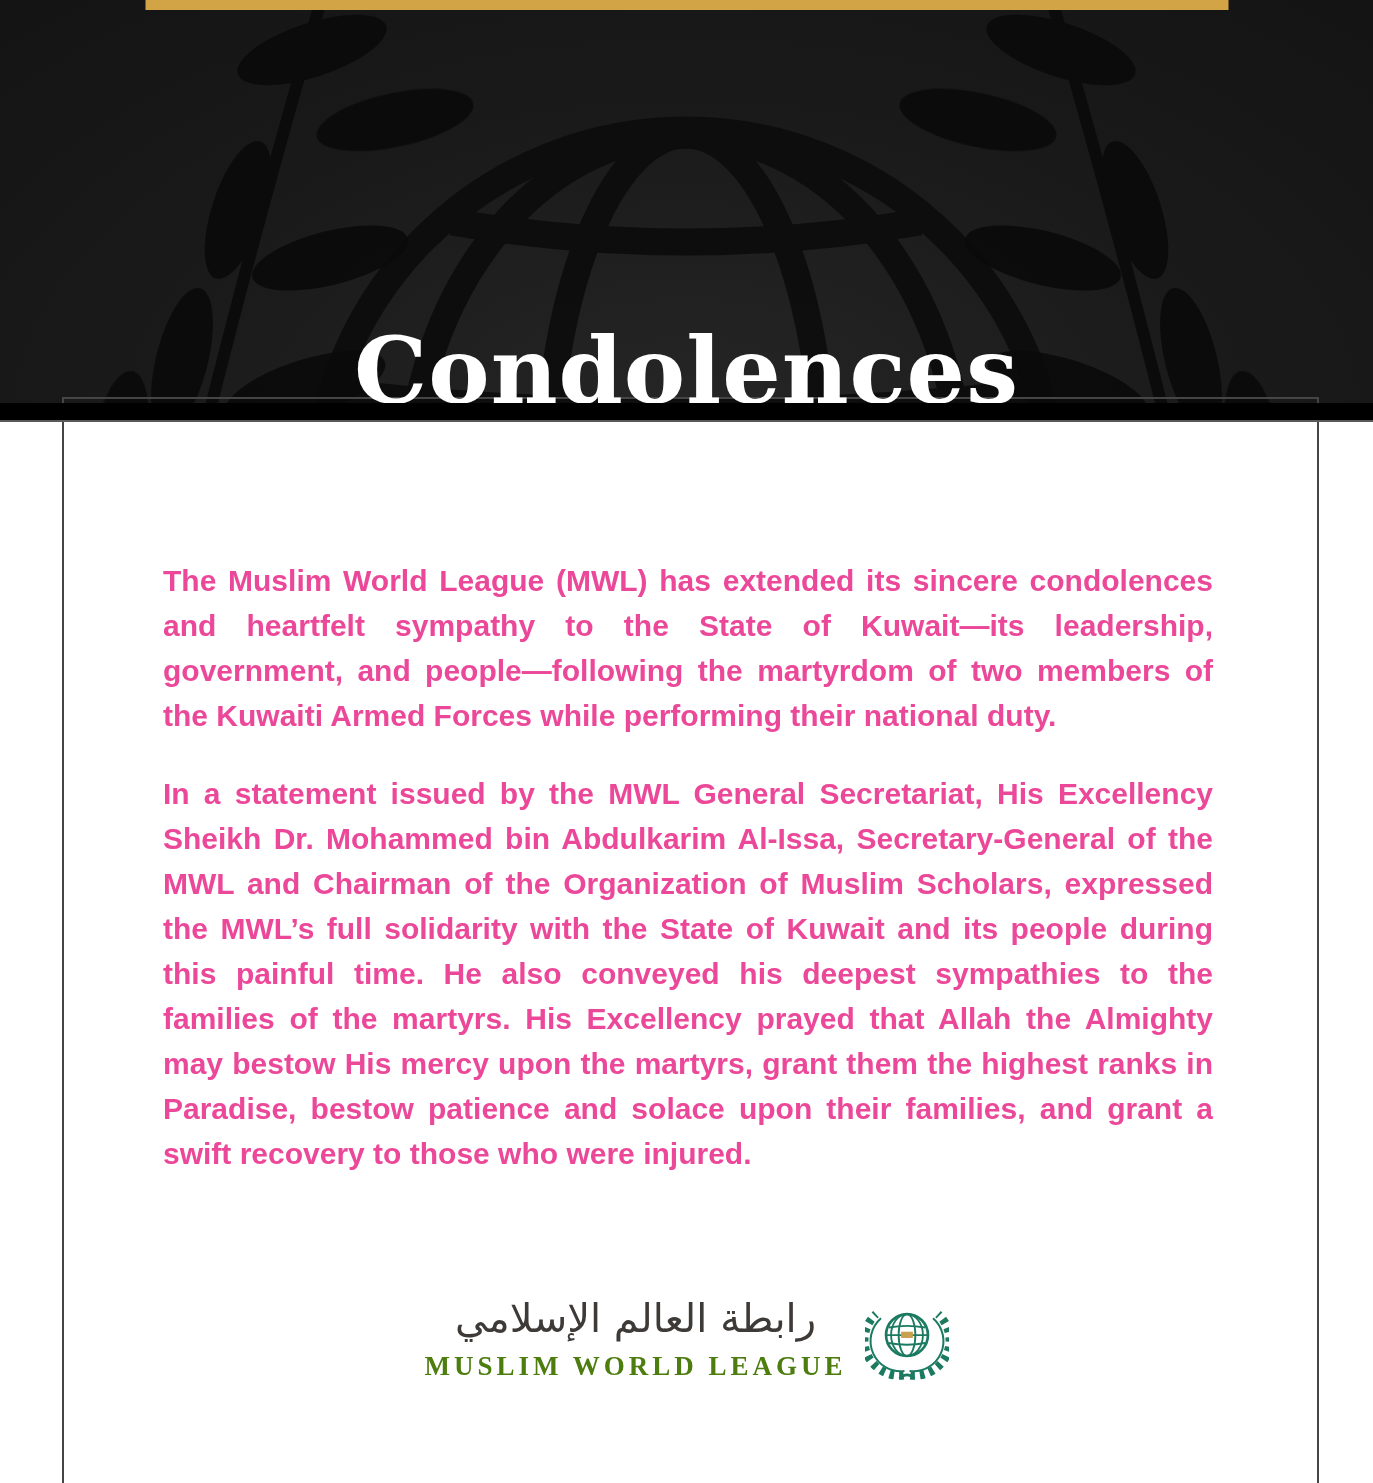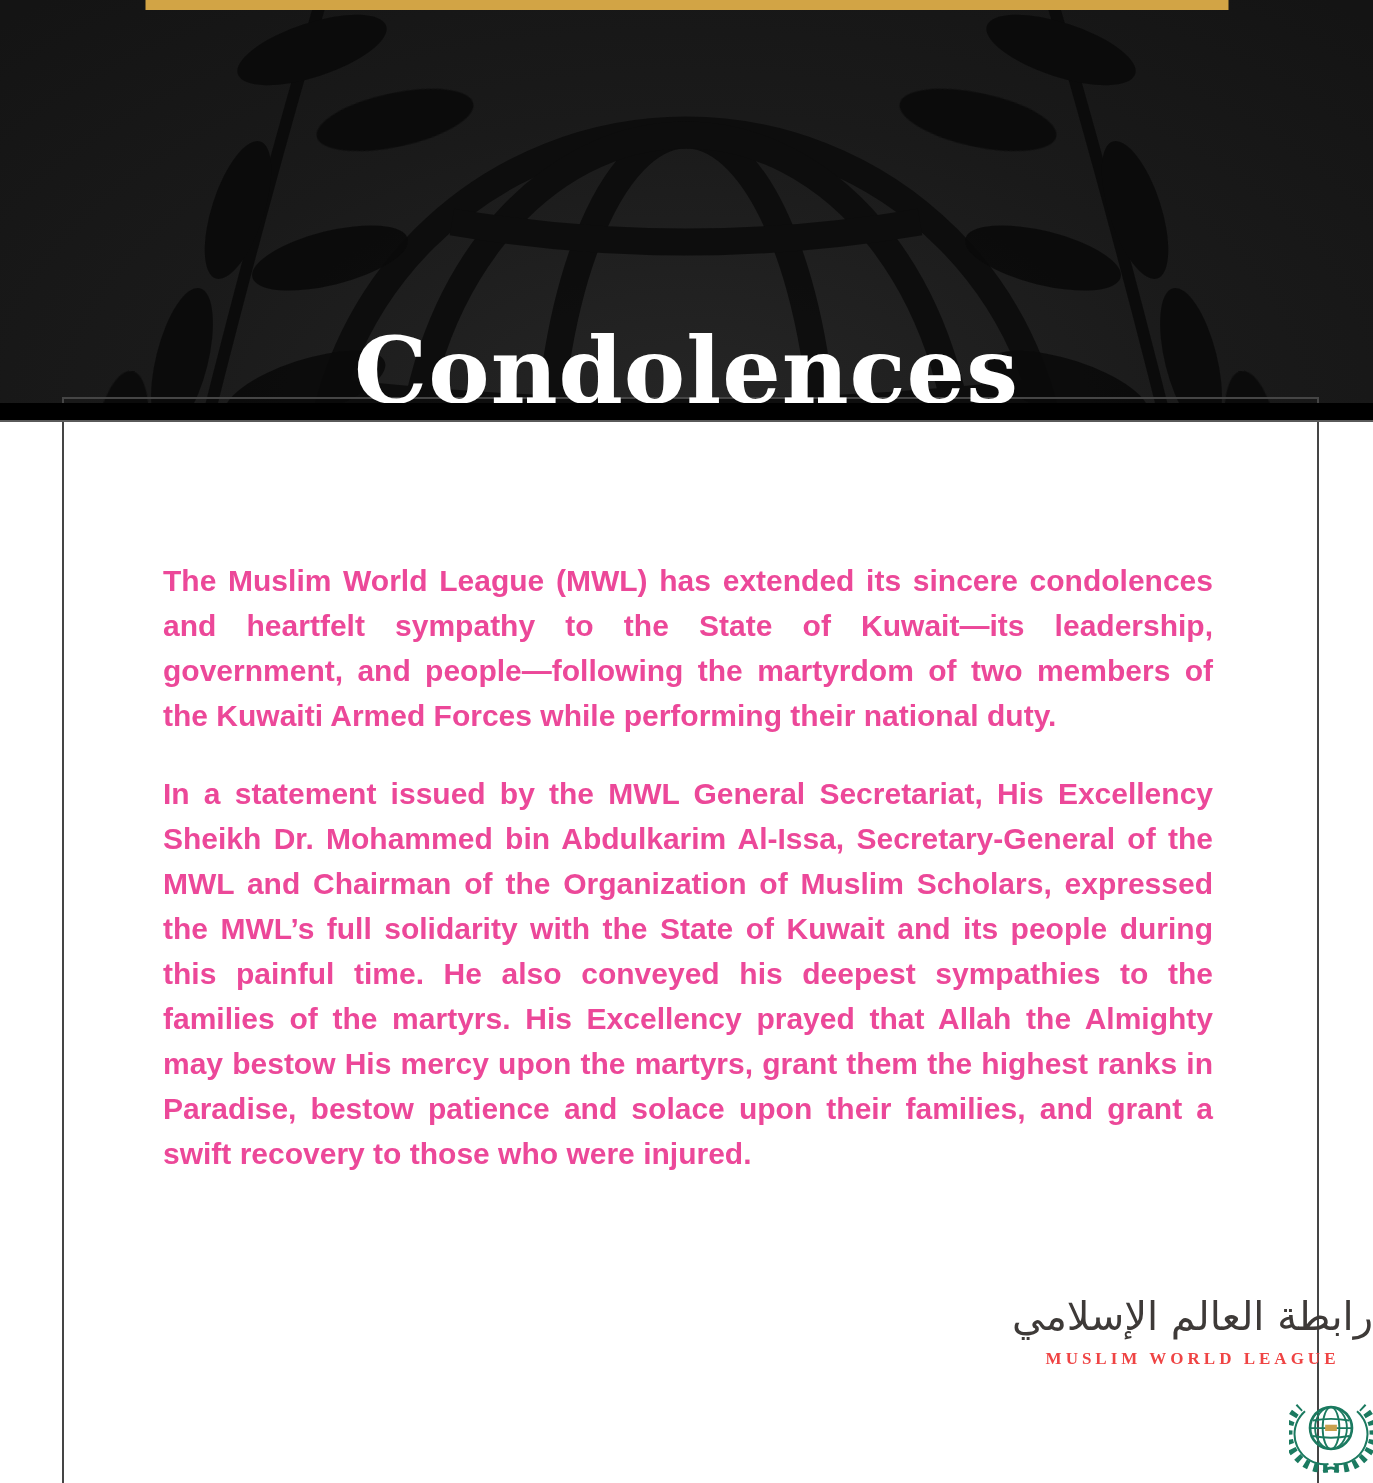--- a/index.html
+++ b/index.html
@@ -26,26 +26,26 @@
 
   
   .article{position:absolute;top:558px;left:163px;width:1050px;z-index:5;
      font-family:"Liberation Sans",sans-serif;font-weight:700;font-size:30px;line-height:45px;
      color:#ec4899;text-align:justify;}
   .article p{margin:0;}
   .article p + p{margin-top:33px;}
 
   
   .logo{position:absolute;top:1294px;left:0;width:100%;z-index:5;
-     display:flex;justify-content:center;align-items:flex-end;gap:18px;flex-direction:column;}
+     display:flex;justify-content:center;align-items:flex-end;gap:18px;}
   .logo-text{display:flex;flex-direction:column;align-items:center;}
   .logo-arabic{direction:rtl;font-family:"DejaVu Sans",sans-serif;font-size:40px;line-height:1.1;
      color:#3e3a38;}
-  .logo-wordmark{font-family:"Liberation Serif",serif;font-weight:700;font-size:17px;
-     letter-spacing:4px;color:#ef4444;margin-top:11px;white-space:nowrap;}
+  .logo-wordmark{font-family:"Liberation Serif",serif;font-weight:700;font-size:27px;
+     letter-spacing:4px;color:#4d7c0f;margin-top:11px;white-space:nowrap;}
   .logo-emblem{display:block;}
 </style>
 </head>
 <body>
 
 <div class="page">
 
   <div class="header-bg">
     <svg width="1373" height="403" viewBox="0 0 1373 403" aria-hidden="true">
 

